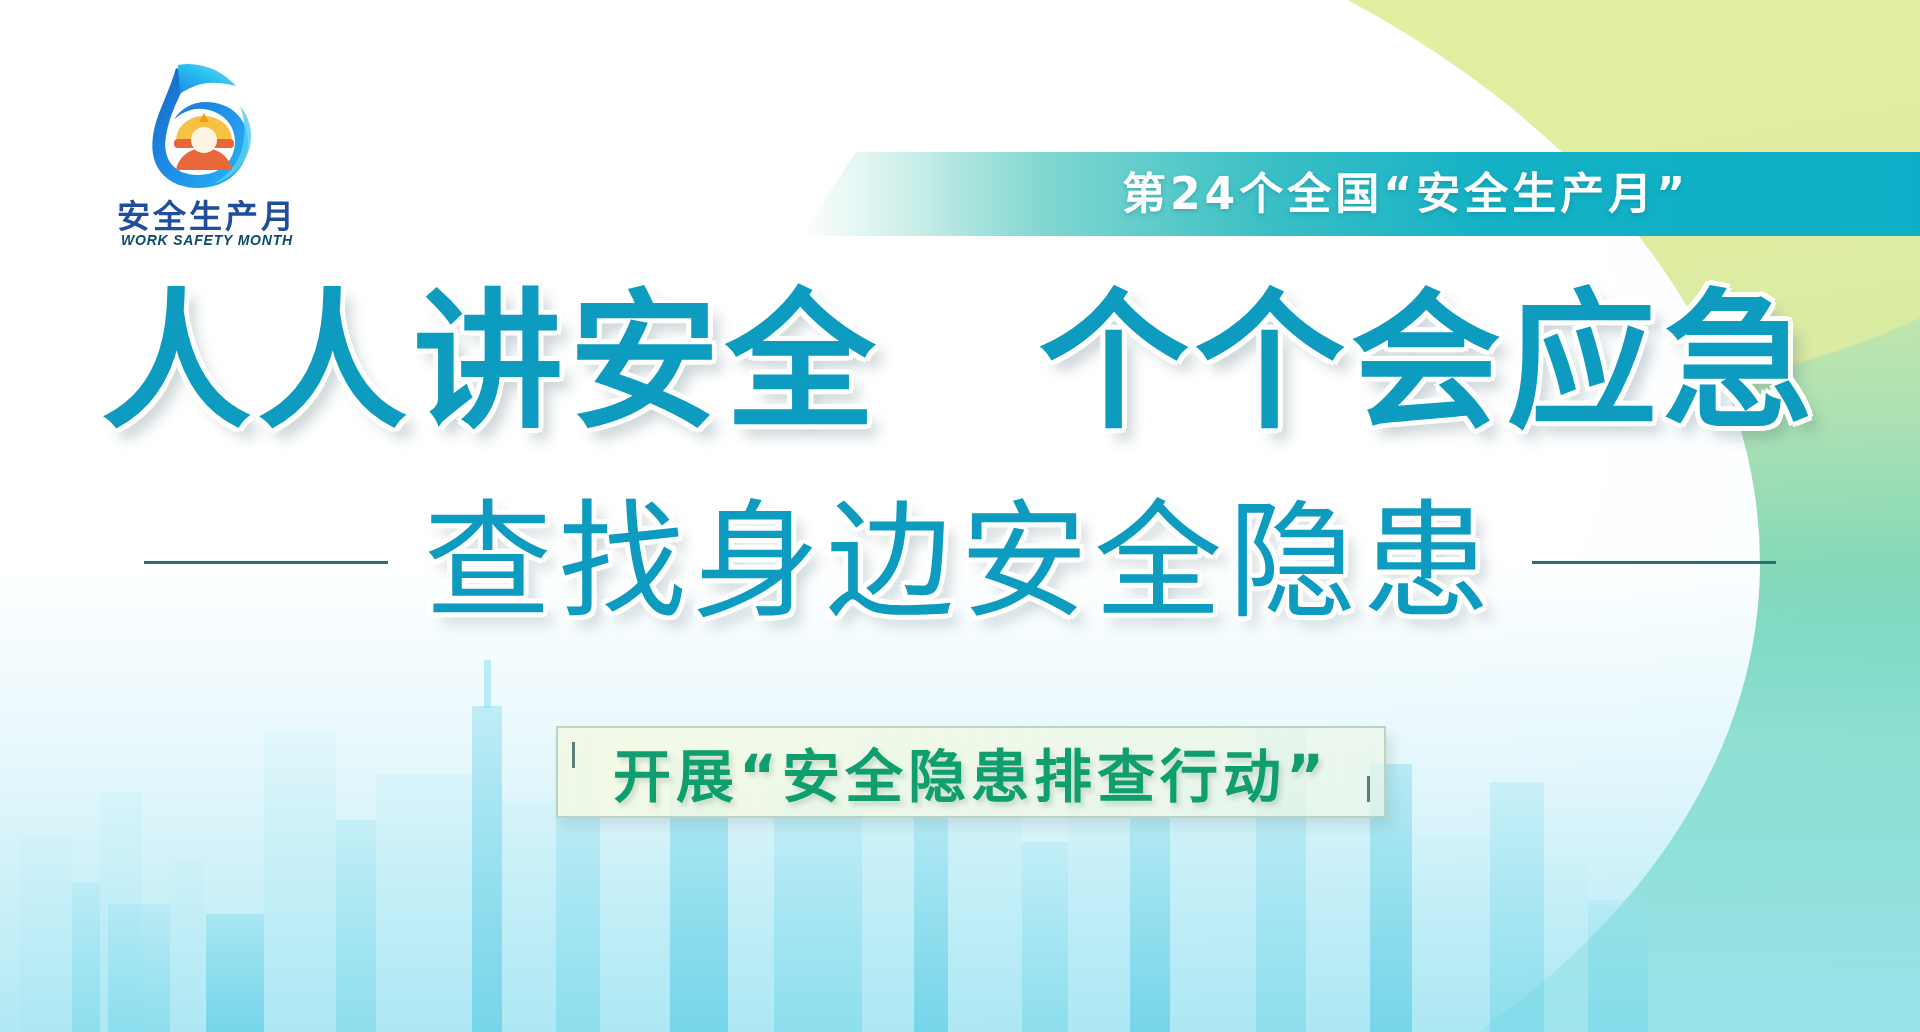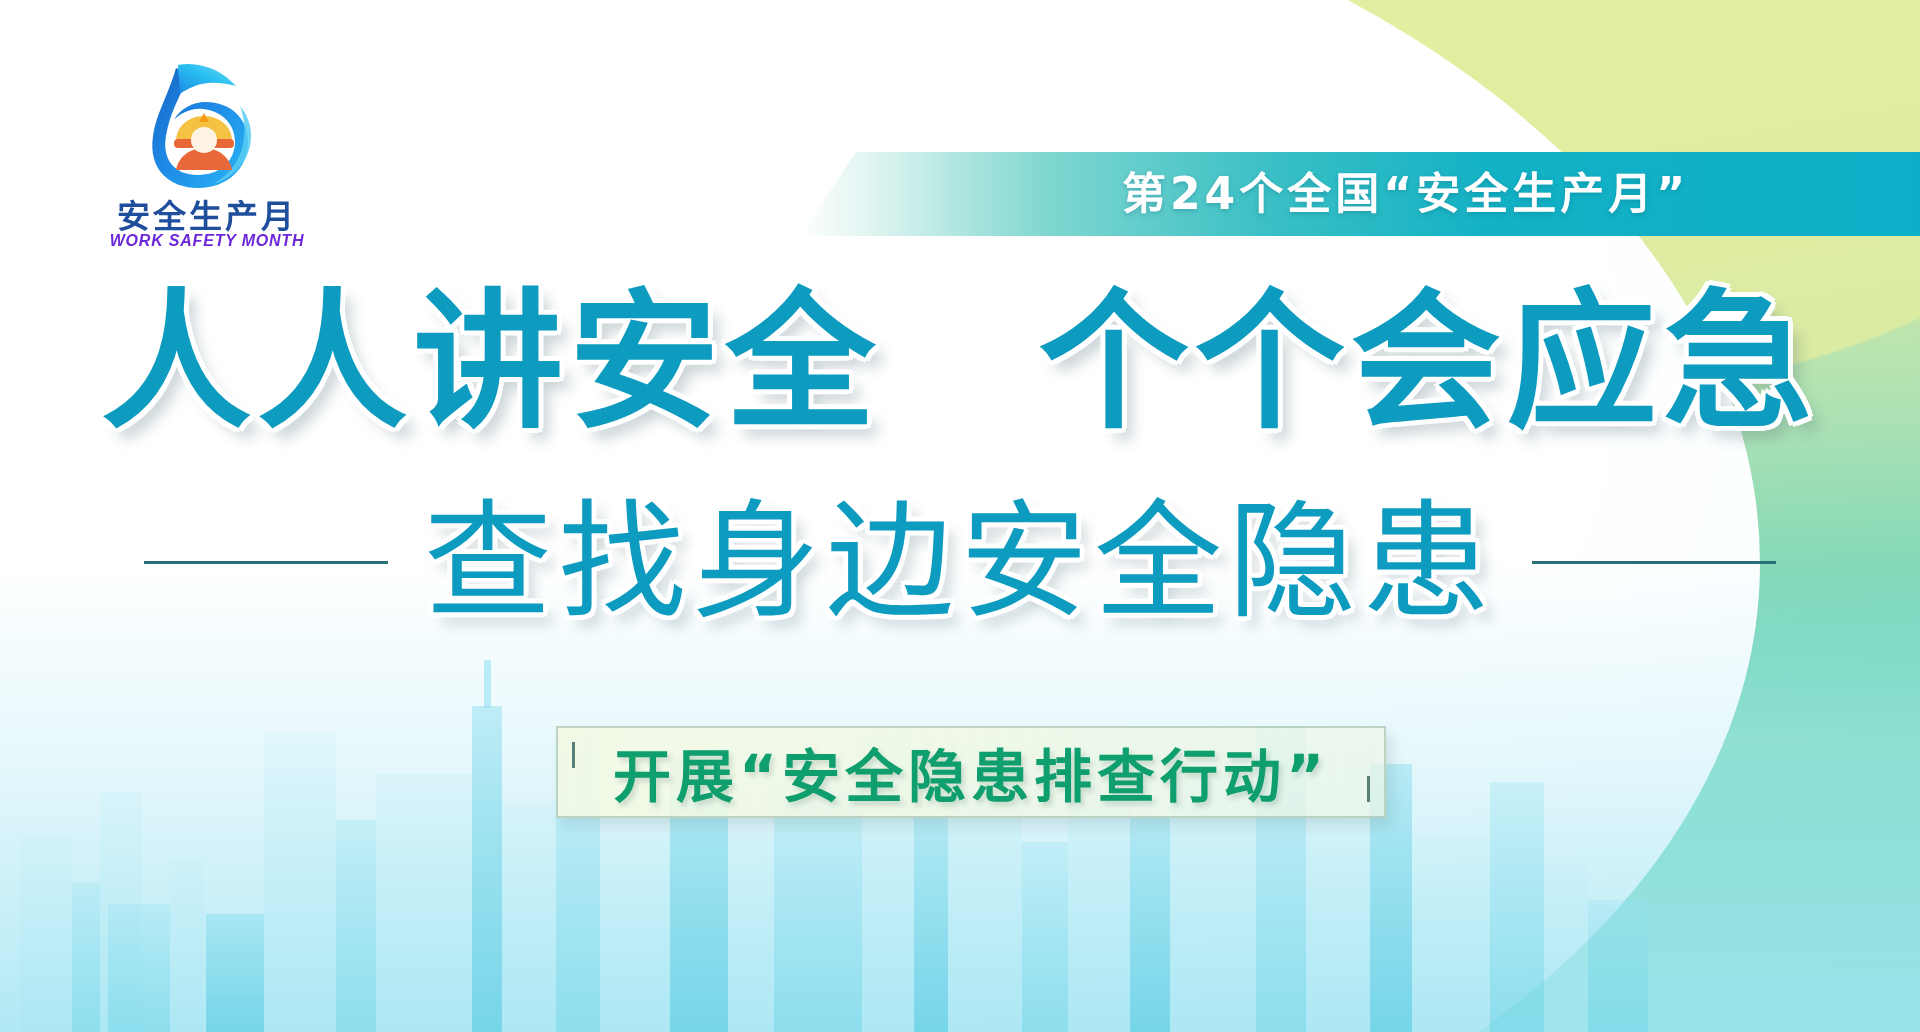--- a/index.html
+++ b/index.html
@@ -133,24 +133,24 @@
     letter-spacing: 3px;
     color: #1f4f9c;
     font-family: "DejaVu Sans", "Liberation Sans", sans-serif;
     white-space: nowrap;
   }
   .logo-en {
     position: absolute;
     left: 0; top: 180px;
     width: 230px;
     text-align: center;
-    font-size: 16px;
+    font-size: 14px;
     font-weight: 700;
     letter-spacing: 0.8px;
-    color: #6d28d9;
+    color: #0c4a6e;
     white-space: nowrap;
     font-style: italic;
   }
 
   
   .ribbon {
     position: absolute;
     left: 800px;
     top: 152px;
     width: 1120px;

